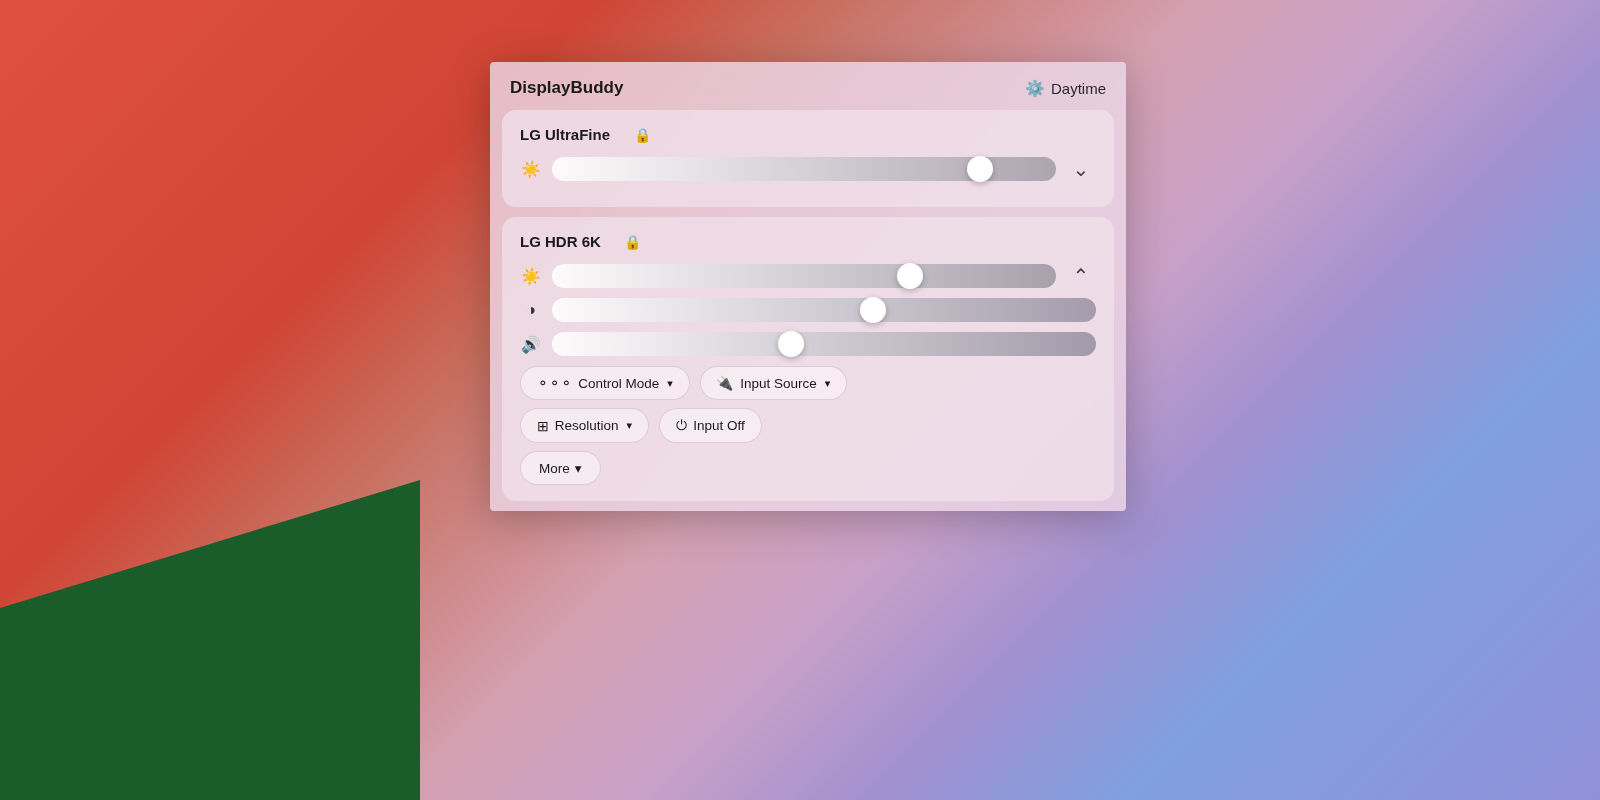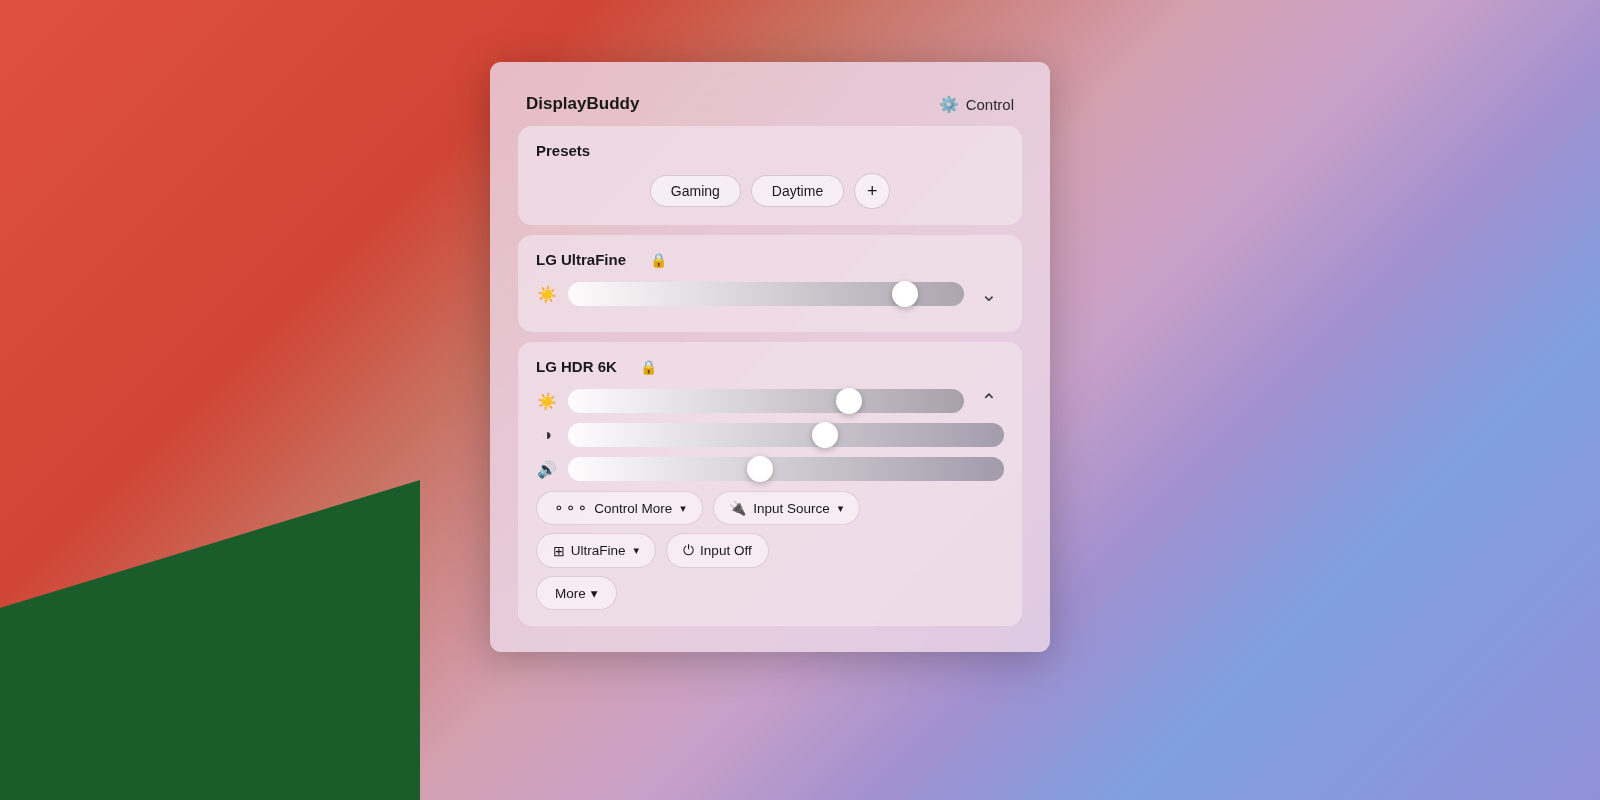--- a/index.html
+++ b/index.html
@@ -34,26 +34,26 @@
       width: 420px;
       height: 320px;
       background: #1a5c2a;
       clip-path: polygon(0 40%, 100% 0%, 100% 100%, 0% 100%);
     }
 
     .popup {
       position: absolute;
       left: 490px;
       top: 62px;
-      width: 560px;
+      width: 636px;
       background: rgba(235, 215, 230, 0.82);
       backdrop-filter: blur(30px);
       -webkit-backdrop-filter: blur(30px);
-      border-radius: 11px;
-      padding: 16px;
+      border-radius: 4px;
+      padding: 0;
       box-shadow: 0 8px 40px rgba(0,0,0,0.25);
       overflow: hidden;
     }
 
     .popup-header {
       display: flex;
       align-items: center;
       justify-content: space-between;
       padding: 16px 20px 12px 20px;
     }
@@ -266,32 +266,24 @@
 
 <div class="bg"></div>
 <div class="bg-green"></div>
 
 <div class="popup">
 
   <div class="popup-header">
     <span class="app-title">DisplayBuddy</span>
     <button class="settings-btn">
       <span class="gear-icon">⚙️</span>
-      <span>Control</span>
+      <span>Daytime</span>
     </button>
   </div>
 
-  <div class="section">
-    <div class="section-title">Presets</div>
-    <div class="presets-row">
-      <button class="preset-btn">Gaming</button>
-      <button class="preset-btn">Daytime</button>
-      <button class="preset-add">+</button>
-    </div>
-  </div>
 
   <div class="section">
     <div class="monitor-header">
       <span class="monitor-name">LG UltraFine</span>
       <span class="lock-icon">🔒</span>
     </div>
     <div class="slider-row slider-ultrafine-brightness">
       <span class="slider-icon">☀️</span>
       <div class="slider-track">
         <div class="slider-thumb"></div>
@@ -324,34 +316,34 @@
     <div class="slider-row slider-hdr-volume">
       <span class="slider-icon">🔊</span>
       <div class="slider-track">
         <div class="slider-thumb"></div>
       </div>
     </div>
 
     <div class="action-row">
       <button class="action-btn">
         <span class="action-btn-icon">⚬⚬⚬</span>
-        <span>Control More</span>
+        <span>Control Mode</span>
         <span class="chevron-sm">▾</span>
       </button>
       <button class="action-btn">
         <span class="action-btn-icon">🔌</span>
         <span>Input Source</span>
         <span class="chevron-sm">▾</span>
       </button>
     </div>
 
     <div class="action-row">
       <button class="action-btn">
         <span class="action-btn-icon">⊞</span>
-        <span>UltraFine</span>
+        <span>Resolution</span>
         <span class="chevron-sm">▾</span>
       </button>
       <button class="action-btn">
         <span class="action-btn-icon">⏻</span>
         <span>Input Off</span>
       </button>
     </div>
 
     <div>
       <button class="more-btn">

